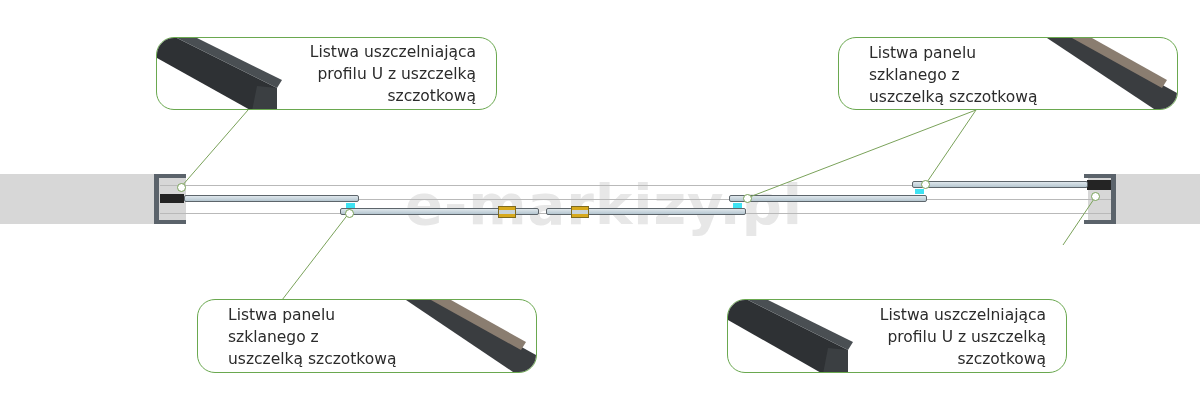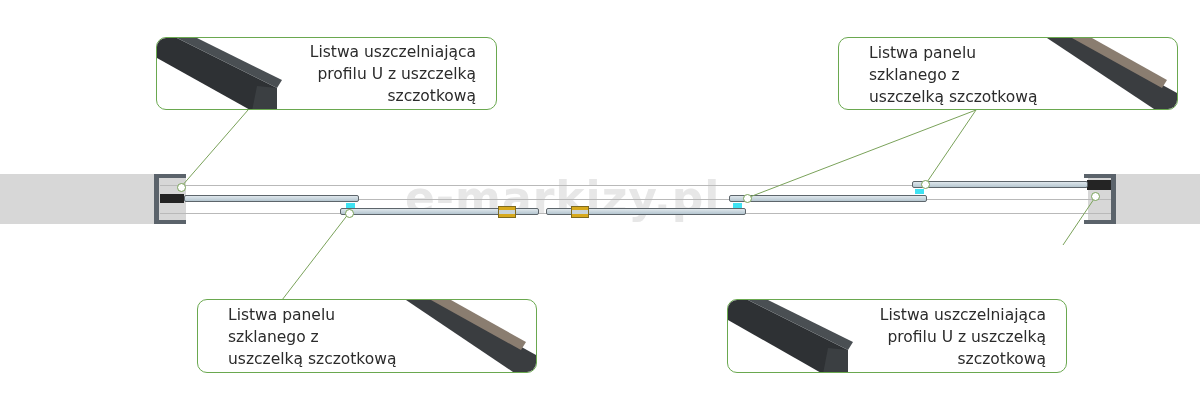--- a/index.html
+++ b/index.html
@@ -7,23 +7,23 @@
   .band{position:absolute;left:0;top:174px;width:1200px;height:50px;background:#d7d7d7;}
   .inner{position:absolute;left:186px;top:174px;width:902px;height:50px;background:#fff;}
   .rail{position:absolute;height:1px;background:#b9b9b9;}
   .ubrk{position:absolute;background:#5b636b;}
   .blk{position:absolute;background:#242424;}
   .panel{position:absolute;height:7px;background:linear-gradient(#dfe7ec,#b5c6d0);border:1.5px solid #5d656b;border-radius:2px;box-sizing:border-box;}
   .seal{position:absolute;width:9px;height:5px;background:#3fe2f2;}
   .handle{position:absolute;width:18px;height:12px;background:#d7a91c;border:1px solid #7e6a1f;box-sizing:border-box;}
   .handle:after{content:"";position:absolute;left:0;right:0;top:3px;height:4px;background:#c8d3d9;}
   .dot{position:absolute;width:9px;height:9px;border:1.2px solid #7aa25a;border-radius:50%;background:#fff;box-sizing:border-box;}
-  .callout{position:absolute;border:1.3px solid #6aa84f;border-radius:10px;background:#fff;overflow:hidden;box-sizing:border-box;}
+  .callout{position:absolute;border:1.3px solid #6aa84f;border-radius:18px;background:#fff;overflow:hidden;box-sizing:border-box;}
   .ctext{position:absolute;font-size:15.5px;line-height:22px;color:#2b2b2b;white-space:pre-line;}
-  .wm{position:absolute;left:405px;top:172px;font-size:44px;font-weight:bold;color:#e7e7e7;letter-spacing:1px;font-family:"DejaVu Sans",sans-serif;}
+  .wm{position:absolute;left:405px;top:172px;font-size:56px;font-weight:bold;color:#e7e7e7;letter-spacing:1px;font-family:"DejaVu Sans",sans-serif;}
   svg.lines{position:absolute;left:0;top:0;}
   .uprof{position:absolute;}
   .brush{position:absolute;}
 </style>
 </head>
 <body>
 
 <div class="band"></div>
 <div class="inner"></div>
 <div class="wm">e-markizy.pl</div>

